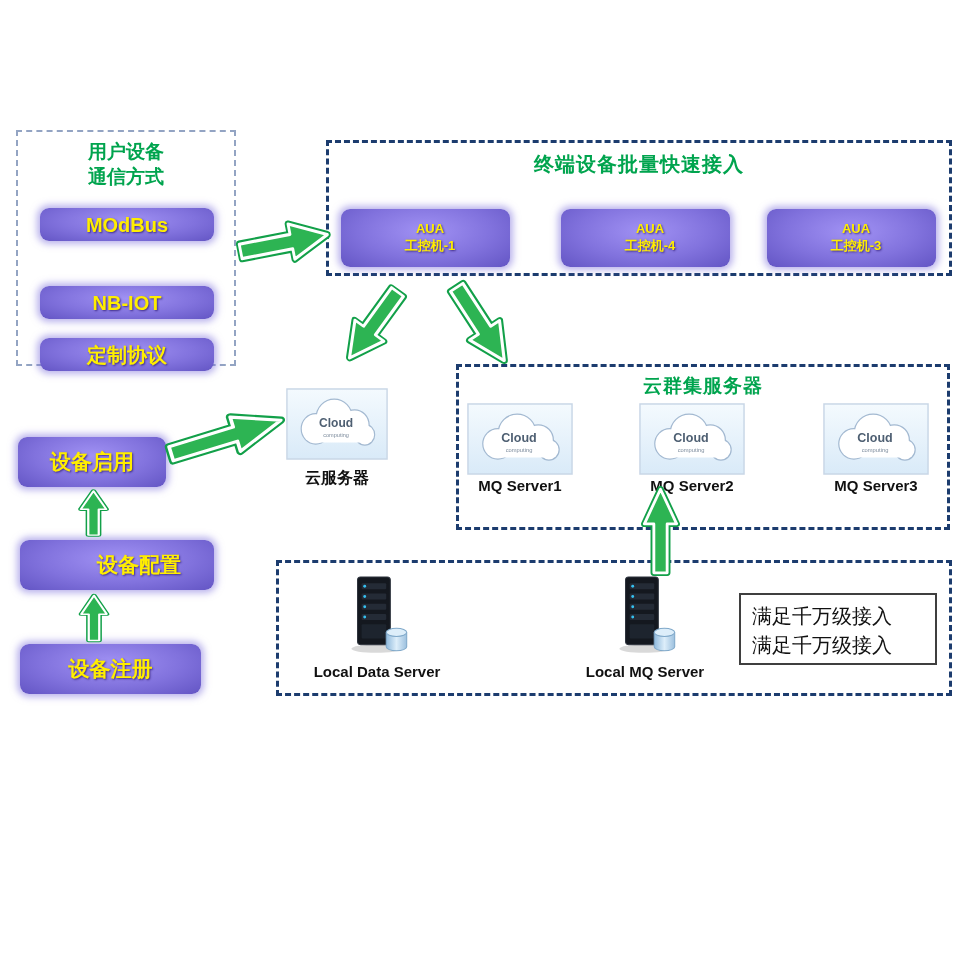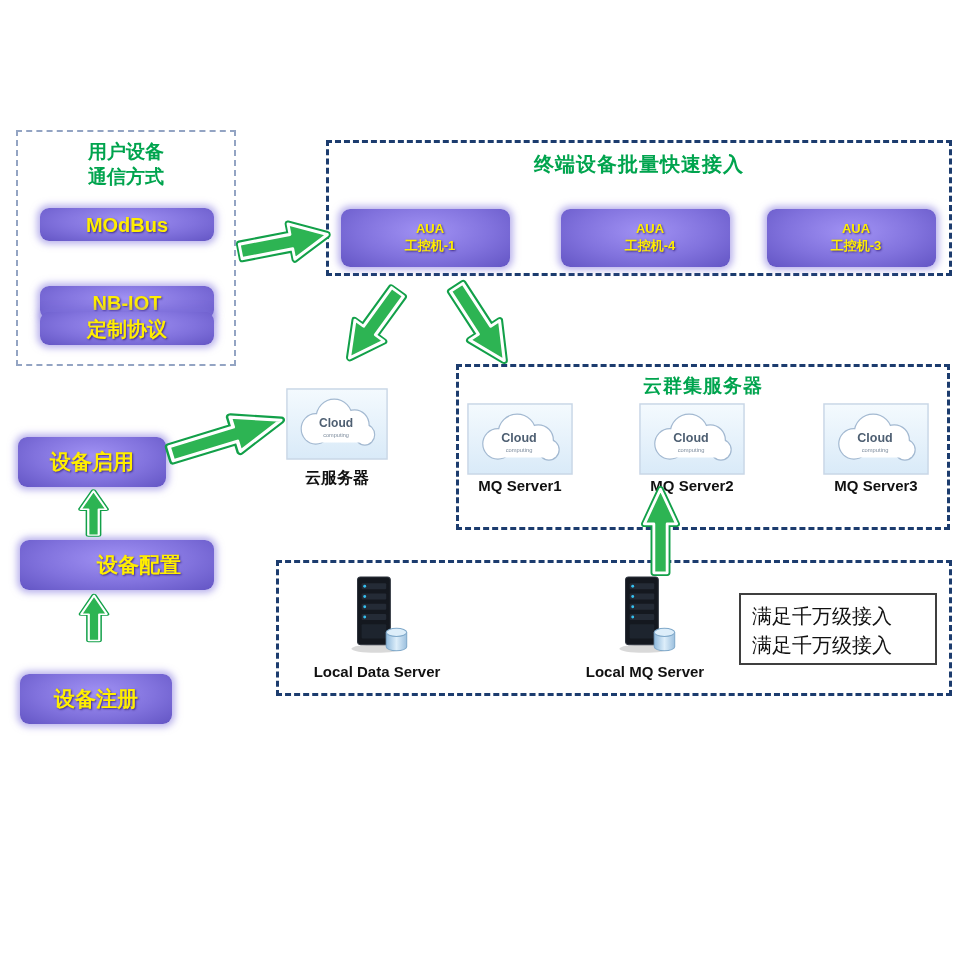--- a/index.html
+++ b/index.html
@@ -64,21 +64,21 @@
     <div class="box-title" style="top:8px;font-size:19px;line-height:1.3;">
       <div>用户设备</div>
       <div>通信方式</div>
     </div>
     <div class="pill comm-pill" style="top:76px;">
         <span>MOdBus</span>
       </div>
     <div class="pill comm-pill" style="top:154px;">
         <span>NB-IOT</span>
       </div>
-    <div class="pill comm-pill" style="top:180px;text-align:center;">
+    <div class="pill comm-pill" style="top:206px;text-align:center;">
         <span>定制协议</span>
       </div>
   </div>
 
   <div class="dash-box" style="left:326px;top:140px;width:626px;height:136px;">
     <div class="box-title" style="top:8px;font-size:20px;letter-spacing:1px;">终端设备批量快速接入</div>
     <div class="pill aua-node" style="left:12px;">
       <div>AUA</div>
       <div>工控机-1</div>
     </div>
@@ -175,21 +175,21 @@
     </svg>
     <div class="img-label" style="left:364px;top:110px;width:106px;font-size:15px;">MQ Server3</div>
   </div>
 
   <div class="pill step-pill" style="left:18px;top:437px;width:148px;height:50px;">
       <span>设备启用</span>
     </div>
   <div class="pill step-pill" style="left:20px;top:540px;width:150px;height:50px;padding-left:44px;">
       <span>设备配置</span>
     </div>
-  <div class="pill step-pill" style="left:20px;top:644px;width:152px;height:50px;margin-top:30px;">
+  <div class="pill step-pill" style="left:20px;top:644px;width:181px;height:50px;">
       <span>设备注册</span>
     </div>
 
   <div class="dash-box" style="left:276px;top:560px;width:676px;height:136px;">
     <svg class="server-img" style="left:62px;top:12px;width:72px;height:84px;" viewBox="0 0 70 82">
       <ellipse cx="34" cy="72" rx="24" ry="4" fill="rgba(0,0,0,0.15)"></ellipse>
       <rect x="16" y="2" width="32" height="66" rx="3" fill="#14181f" stroke="#2c323c"></rect>
       <g fill="#242b36">
         <rect x="20" y="8" width="24" height="6" rx="1"></rect>
           <rect x="20" y="18" width="24" height="6" rx="1"></rect>

